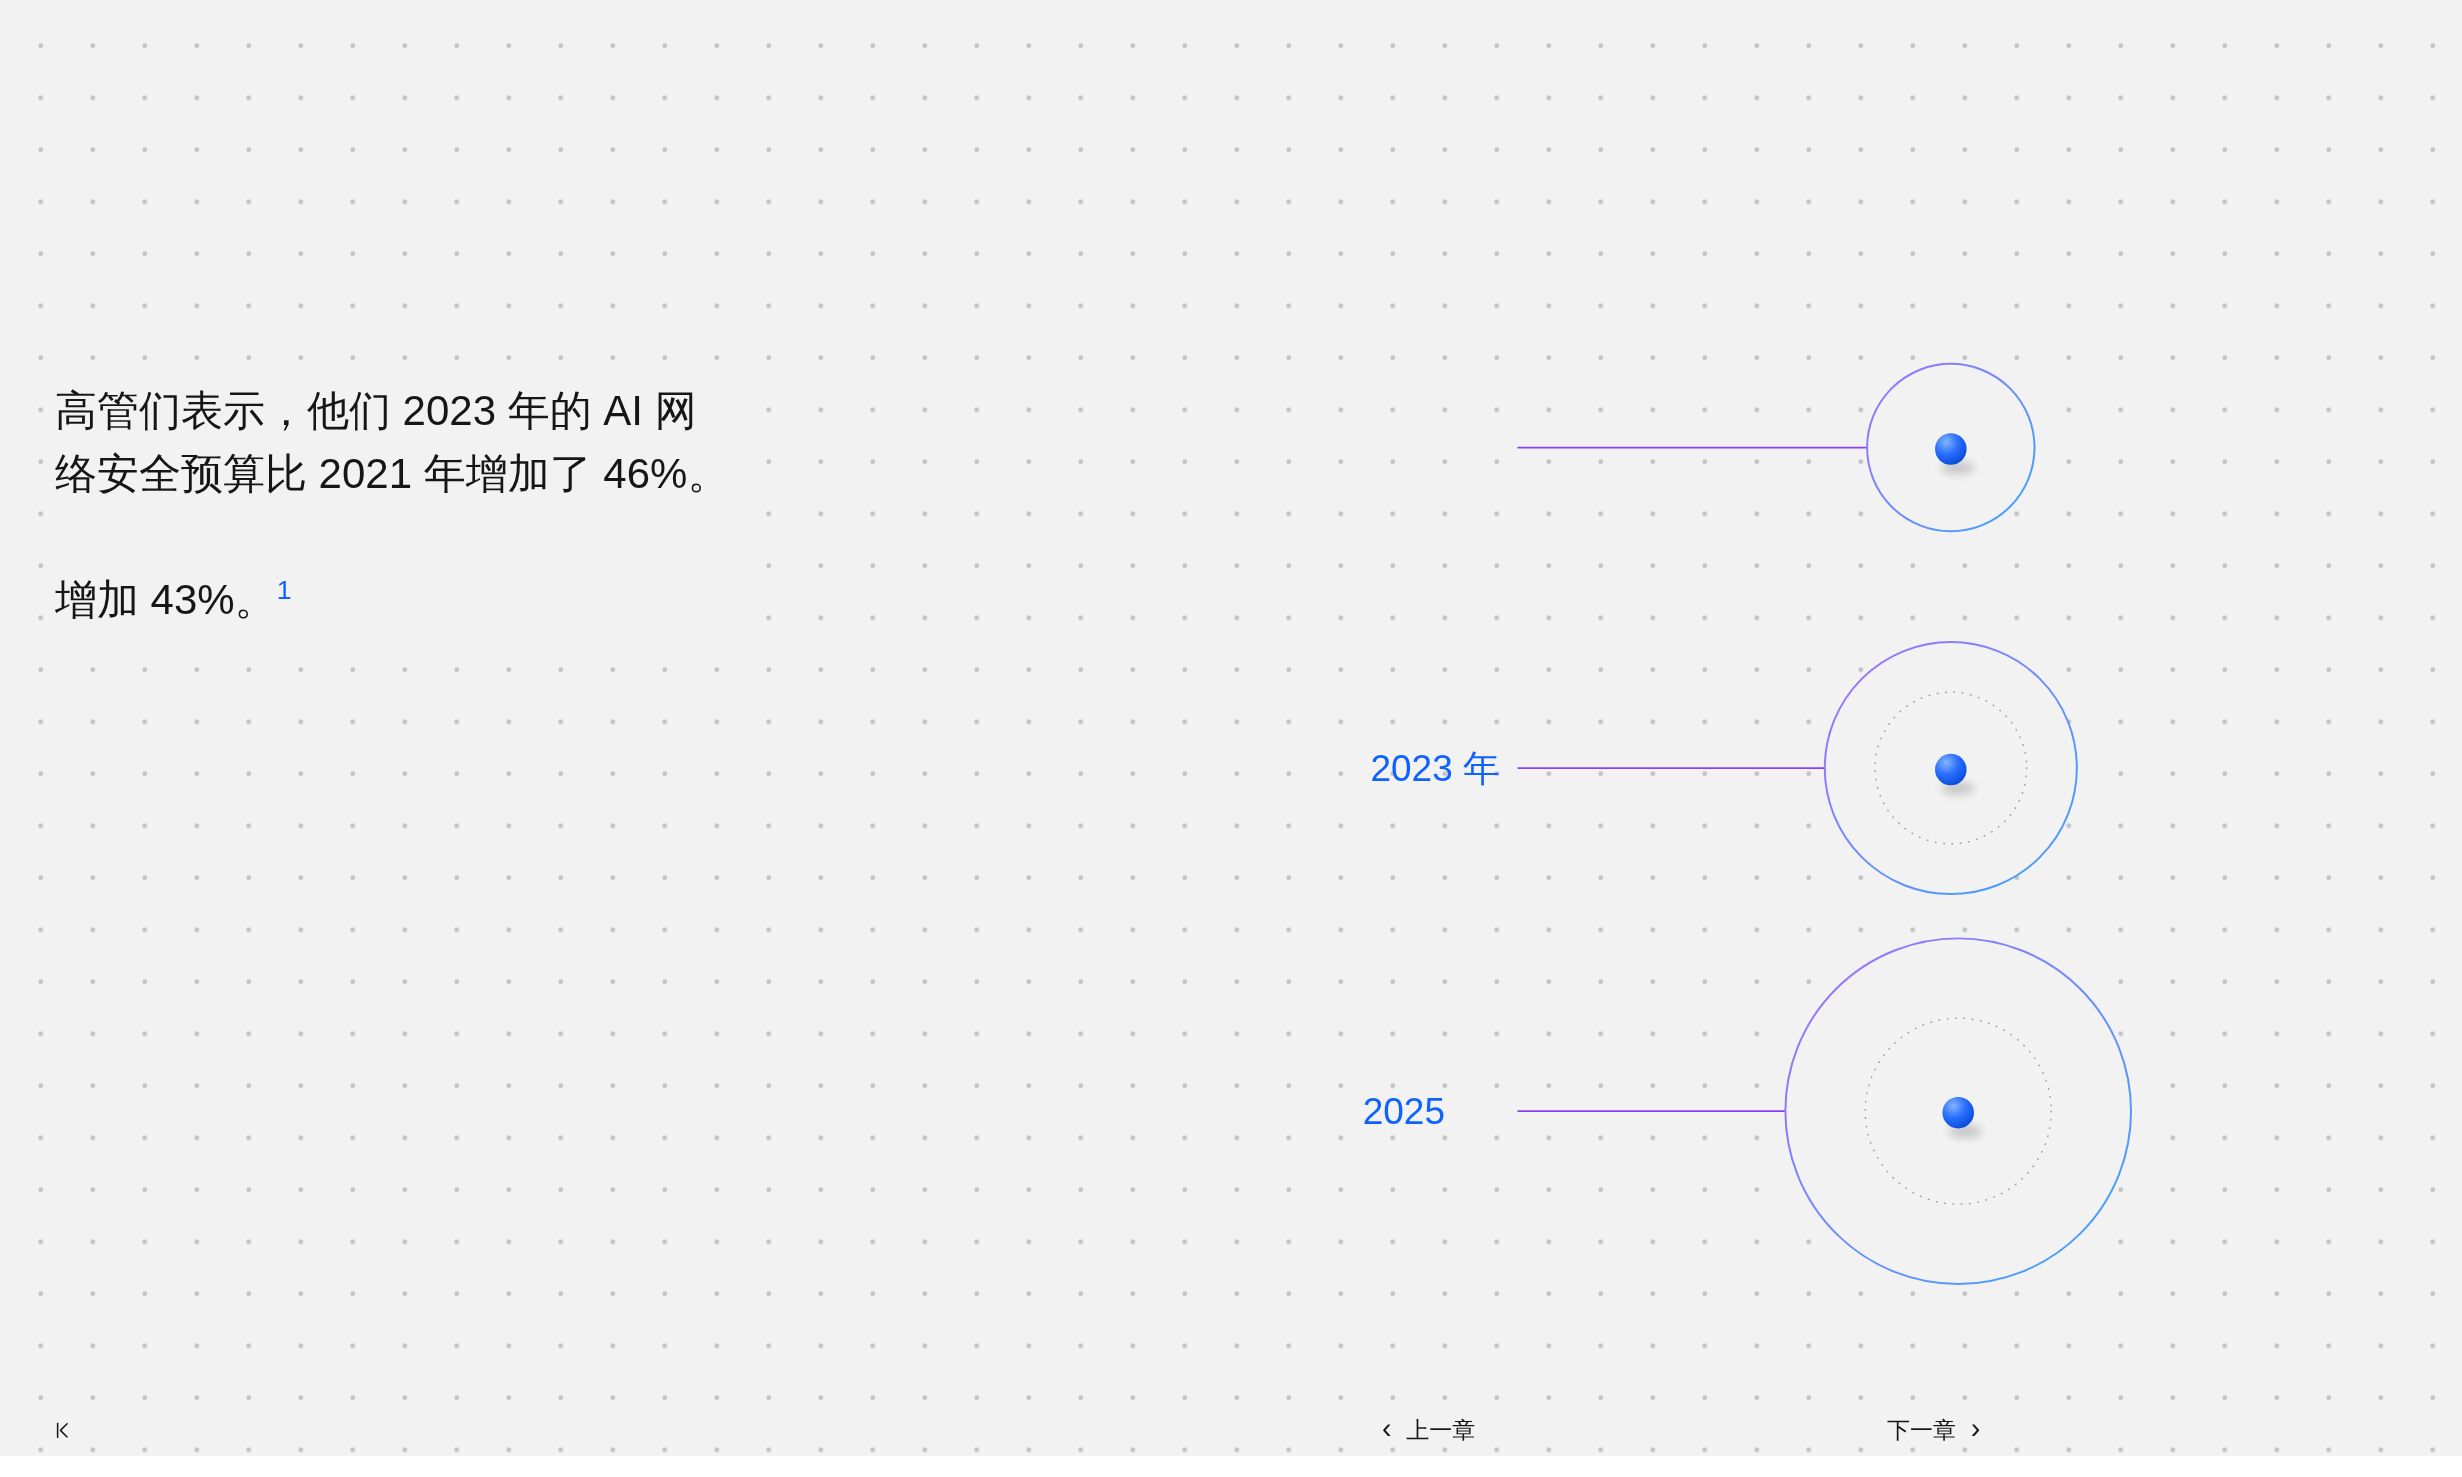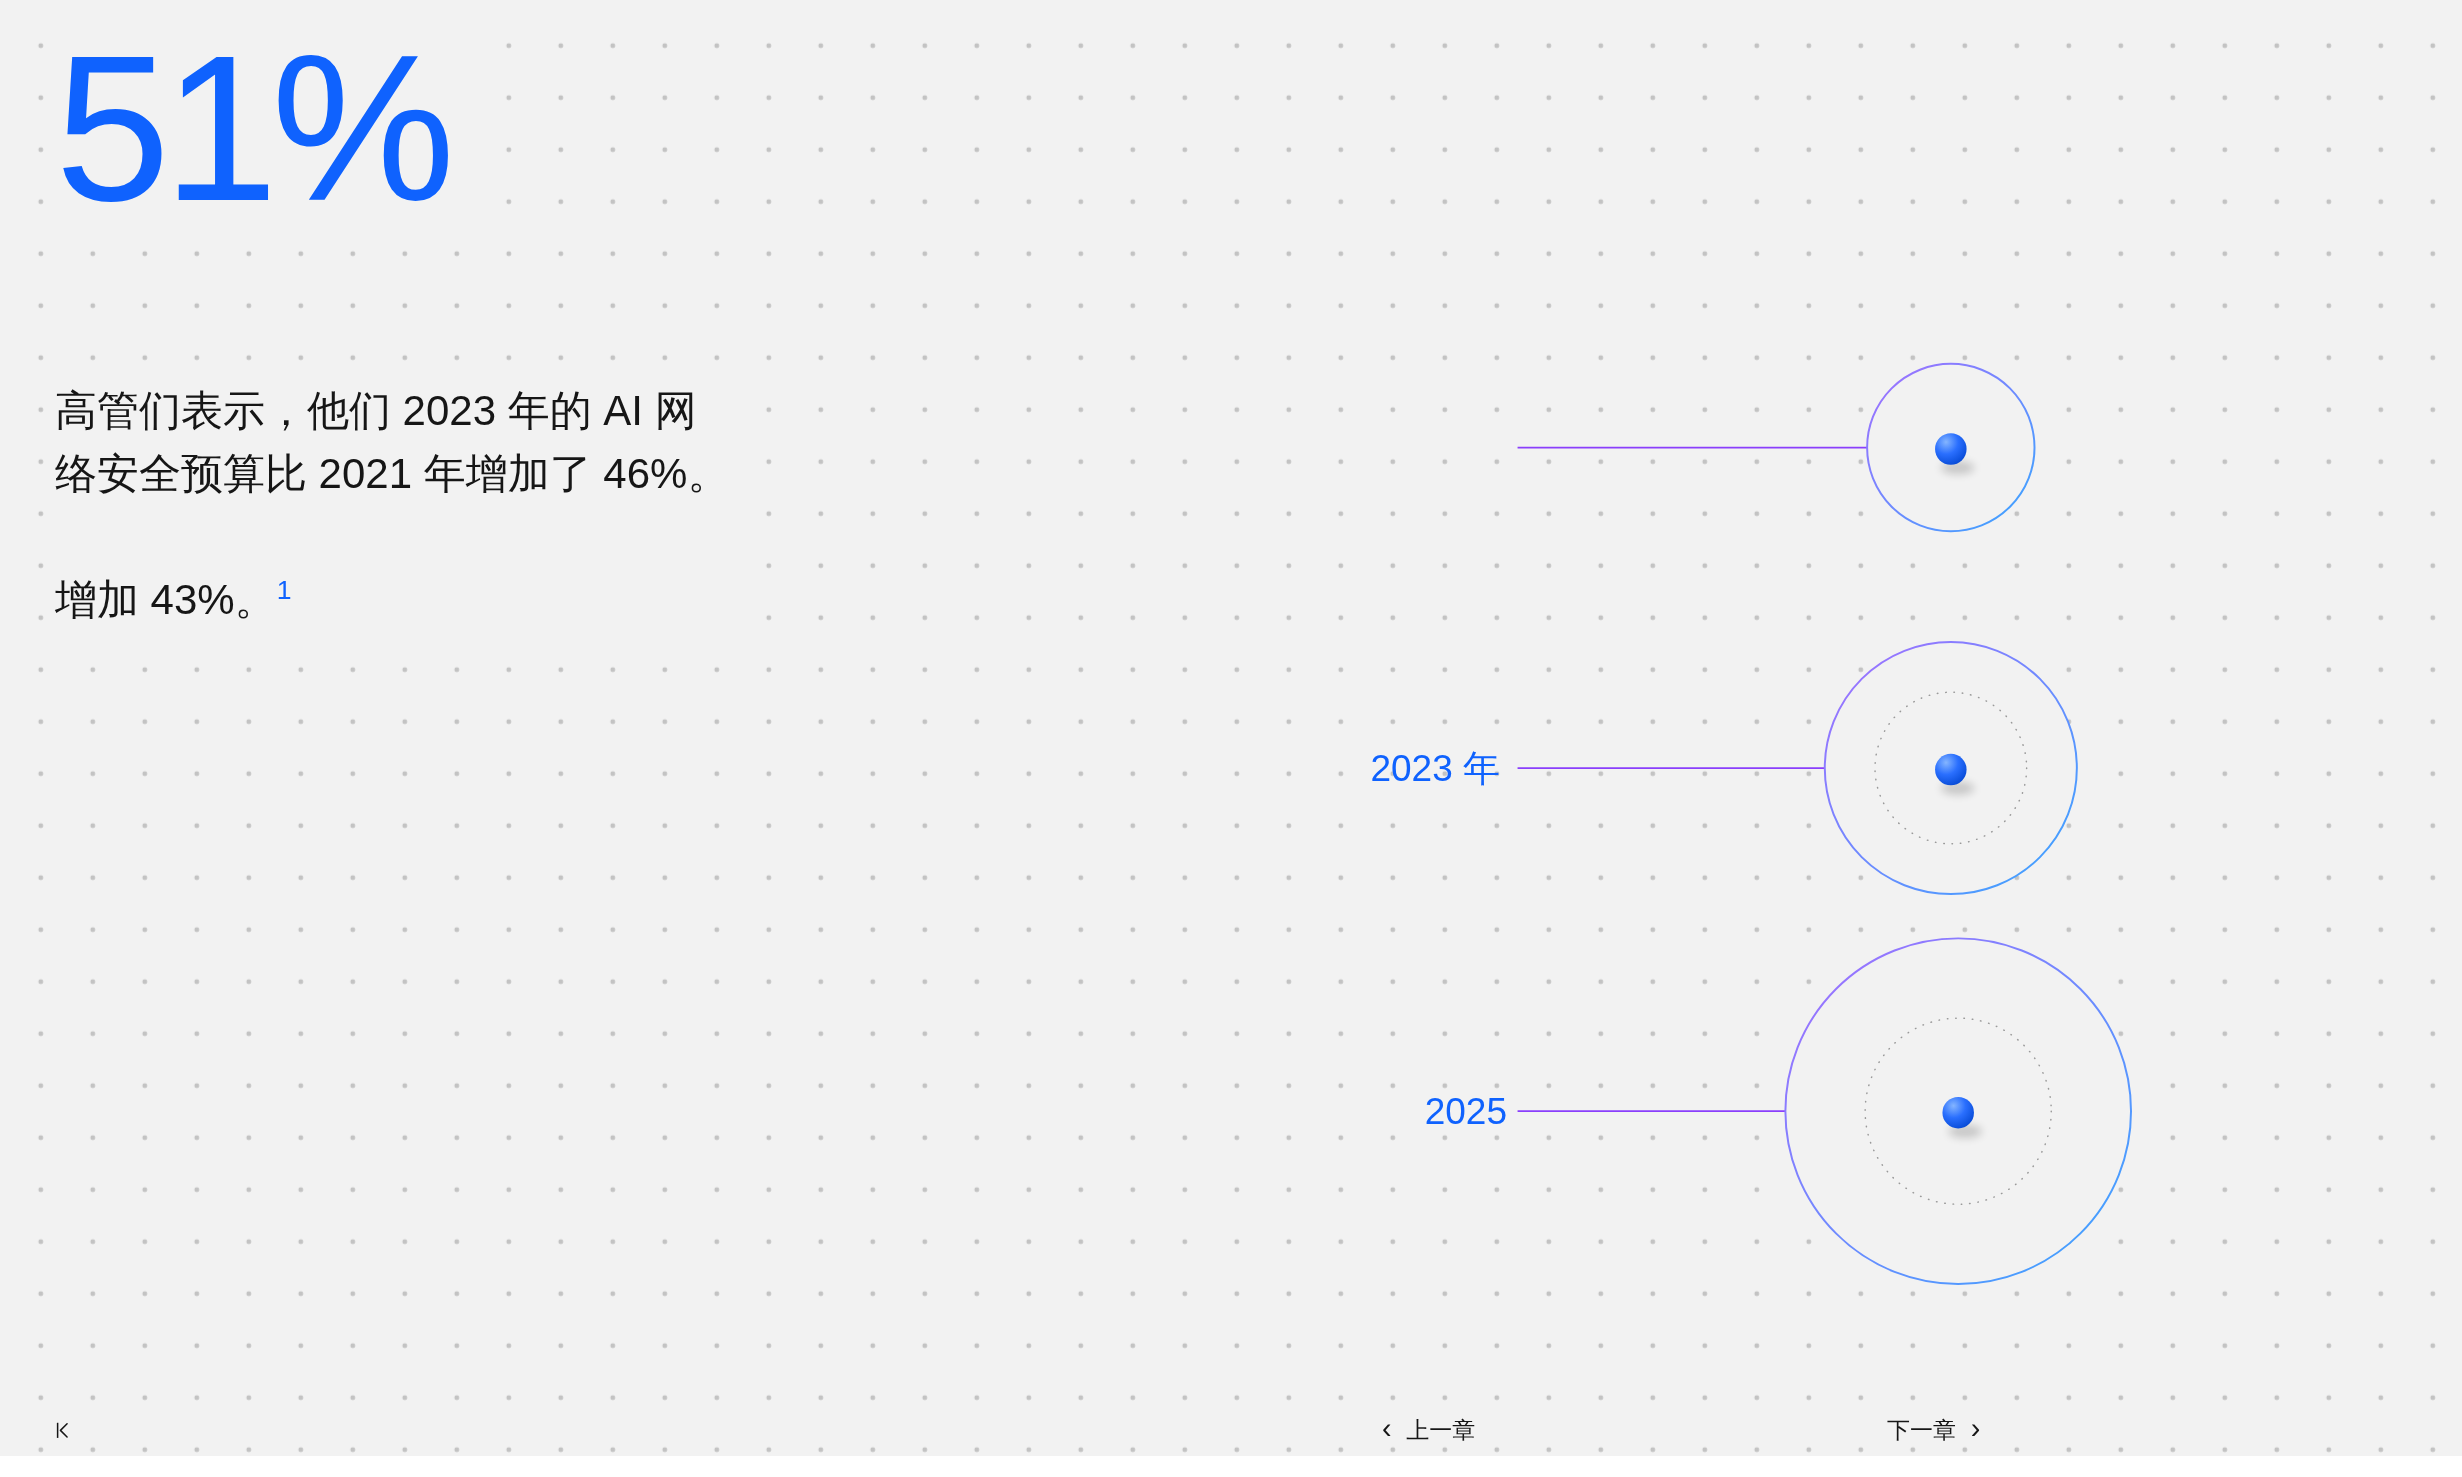--- a/index.html
+++ b/index.html
@@ -34,21 +34,21 @@
     color:#0f62fe; font-size:26.6px; line-height:0; vertical-align:super;
   }
   .chart-svg { position:absolute; left:0; top:0; }
   .bubble-label {
     position:absolute; width:345px; text-align:right;
     font-size:37px; line-height:49px; color:#0f62fe;
     background:transparent;
   }
   #label-2021 { left:1155px; top:423px; }
   #label-2023 { left:1155px; top:744px; }
-  #label-2025 { left:1162px; top:1087px; }
+  #label-2025 { left:1100px; top:1087px; }
   .footer-item {
     position:absolute; top:1407px; height:47px;
     display:flex; align-items:center; gap:14.8px;
     font-size:23px; color:#161616;
     background:transparent; border:none;
     font-family:"Liberation Sans","DejaVu Sans",sans-serif;
     cursor:pointer;
   }
   .footer-item .chev { font-size:28.6px; line-height:1; position:relative; top:-2px; }
   #first-btn { left:51px; }
@@ -57,21 +57,20 @@
   .bottom-strip {
     position:absolute; left:0; bottom:0; width:100%; height:20.7px;
     background:#ffffff;
   }
 </style>
 </head>
 <body>
 
 <div class="page">
 
-  <h1 class="headline">51%</h1>
 
   <div class="intro">
     <span>高管们表示，他们 2023 年的 AI 网</span><br>
     <span>络安全预算比 2021 年增加了 46%。</span><br>
     <br>
     <span>增加 43%。</span><sup>1</sup>
   </div>
 
   <svg class="chart-svg" width="2626" height="1477" viewBox="0 0 5333 3000">
     <defs>

